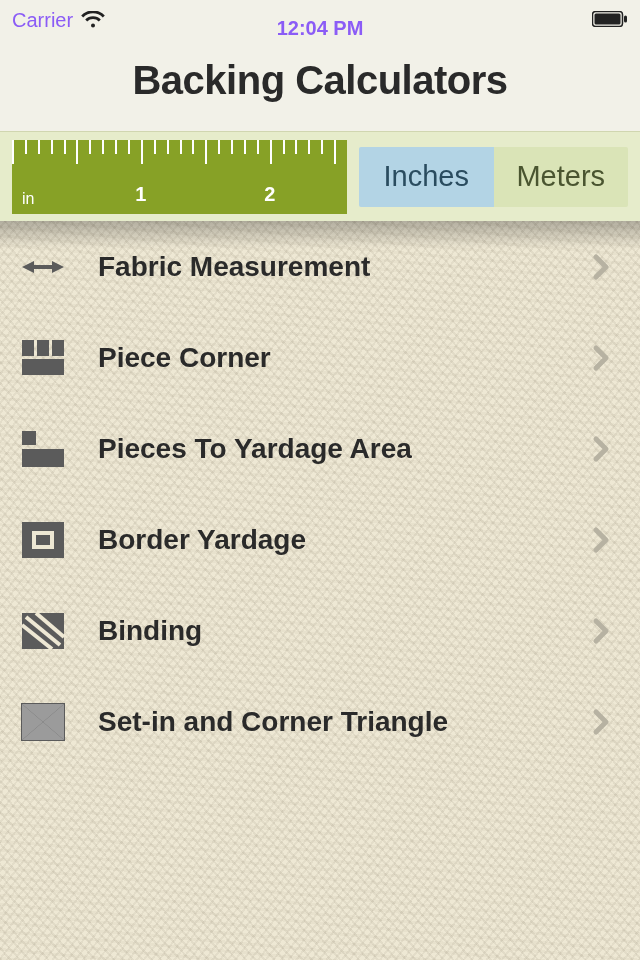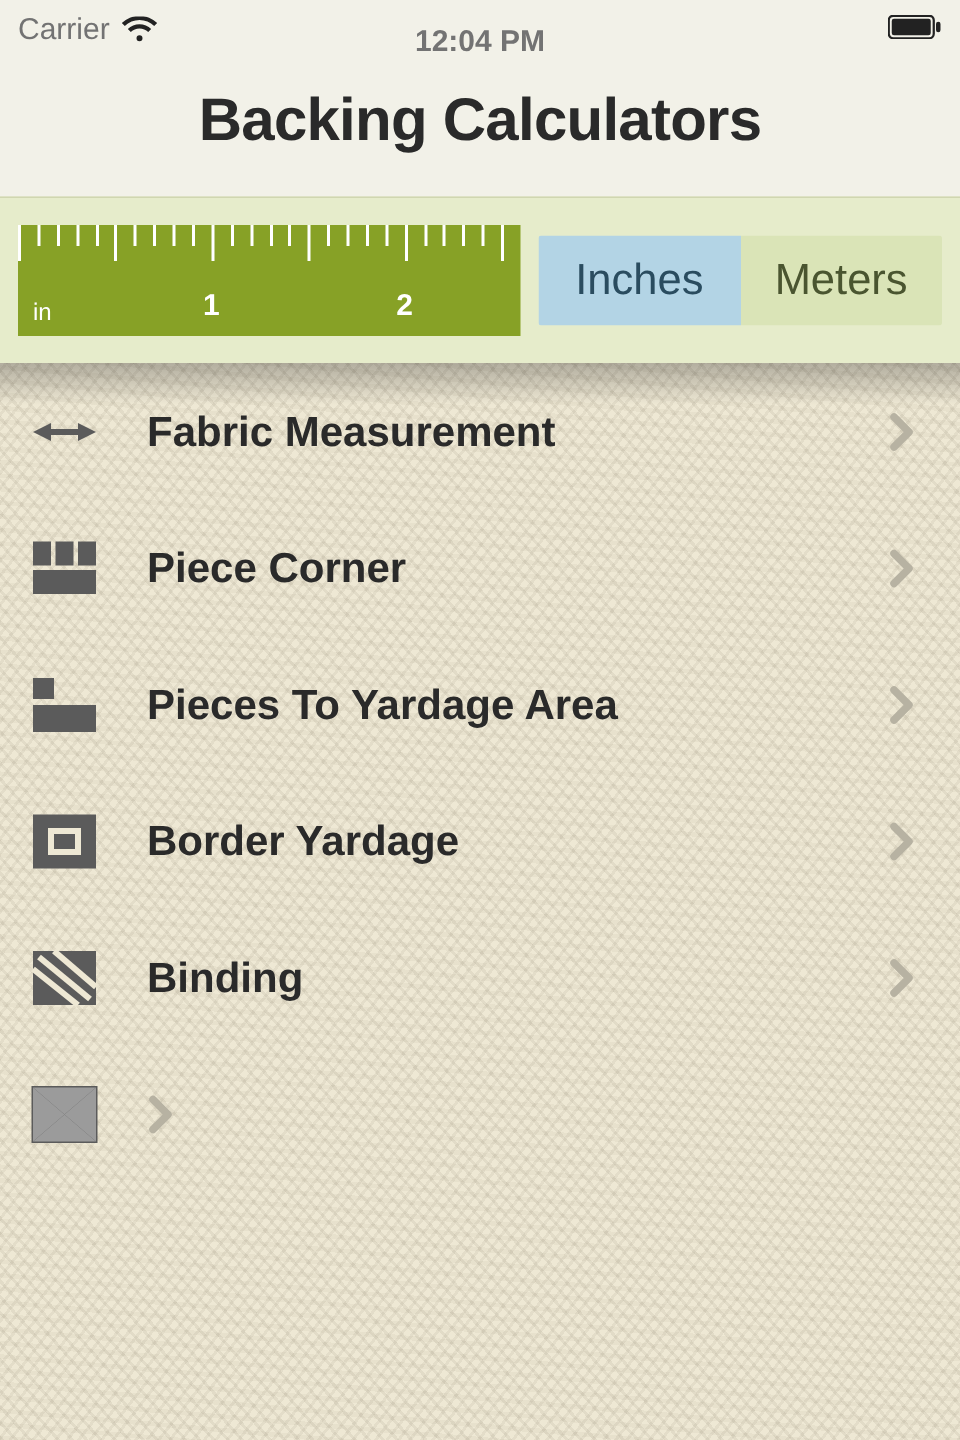--- a/index.html
+++ b/index.html
@@ -1,31 +1,31 @@
 <!DOCTYPE html>
 <html><head>
   <meta charset="utf-8">
   <style>
     * { margin: 0; padding: 0; box-sizing: border-box; }
     html, body { width: 640px; height: 960px; overflow: hidden; font-family: -apple-system, "Helvetica Neue", Helvetica, Arial, sans-serif; }
     body { background: #f2f1e8; display: flex; flex-direction: column; }
 
     
-    .statusbar { height: 40px; display: flex; align-items: center; justify-content: space-between; padding: 0 12px; font-size: 20px; font-weight: 500; color: #737373; background: #f2f1e8; }
+    .statusbar { height: 40px; display: flex; align-items: center; justify-content: space-between; padding: 0 12px; font-size: 20px; font-weight: 500; color: #8b5cf6; background: #f2f1e8; }
     .statusbar .left { display: flex; align-items: center; gap: 8px; }
     .statusbar .center { position: absolute; left: 50%; transform: translateX(-50%); font-weight: 600; margin-top: 16px; }
     .wifi-icon { display: inline-block; }
     .battery-icon { display: inline-block; }
 
     
     .titlebar { text-align: center; padding: 18px 0 28px; background: #f2f1e8; }
     .titlebar h1 { font-size: 40px; font-weight: 700; color: #2a2a2a; letter-spacing: -0.5px; }
 
     
-    .controls { height: 111px; display: flex; align-items: center; gap: 12px; padding: 0 12px; background: #e6eccb; border-top: 1px solid #d0d6b0; }
+    .controls { height: 90px; display: flex; align-items: center; gap: 12px; padding: 0 12px; background: #e6eccb; border-top: 1px solid #d0d6b0; }
     .ruler { flex: 0 0 335px; height: 74px; background: #87a126; position: relative; overflow: hidden; }
     .ruler .tick { position: absolute; top: 0; width: 2px; background: #fff; }
     .ruler .tick.major { height: 24px; }
     .ruler .tick.minor { height: 14px; }
     .ruler .num { position: absolute; bottom: 8px; color: #fff; font-size: 20px; font-weight: 600; transform: translateX(-50%); }
     .ruler .unit { position: absolute; bottom: 6px; left: 10px; color: #fff; font-size: 16px; }
 
     .unit-segment { flex: 1; height: 60px; display: flex; border-radius: 2px; overflow: hidden; }
     .seg-btn { flex: 1; display: flex; align-items: center; justify-content: center; font-size: 29px; color: #4a5530; cursor: pointer; }
     .seg-btn.selected { background: #b3d4e5; color: #2a4c5f; }
@@ -181,20 +181,21 @@
           <use href="#chevron-right"></use>
         </svg>
       </div>
     </div>
     <div class="row">
       <div class="icon-slot">
         <svg width="50" height="48" viewBox="0 0 50 48">
           <use href="#corner-icon"></use>
         </svg>
       </div>
+      <div class="label">Set-in and Corner Triangle</div>
       <div class="chev">
         <svg width="18" height="28" viewBox="0 0 18 28">
           <use href="#chevron-right"></use>
         </svg>
       </div>
     </div>
   </div>
 
 <svg width="0" height="0" style="position:absolute">
   <defs>

